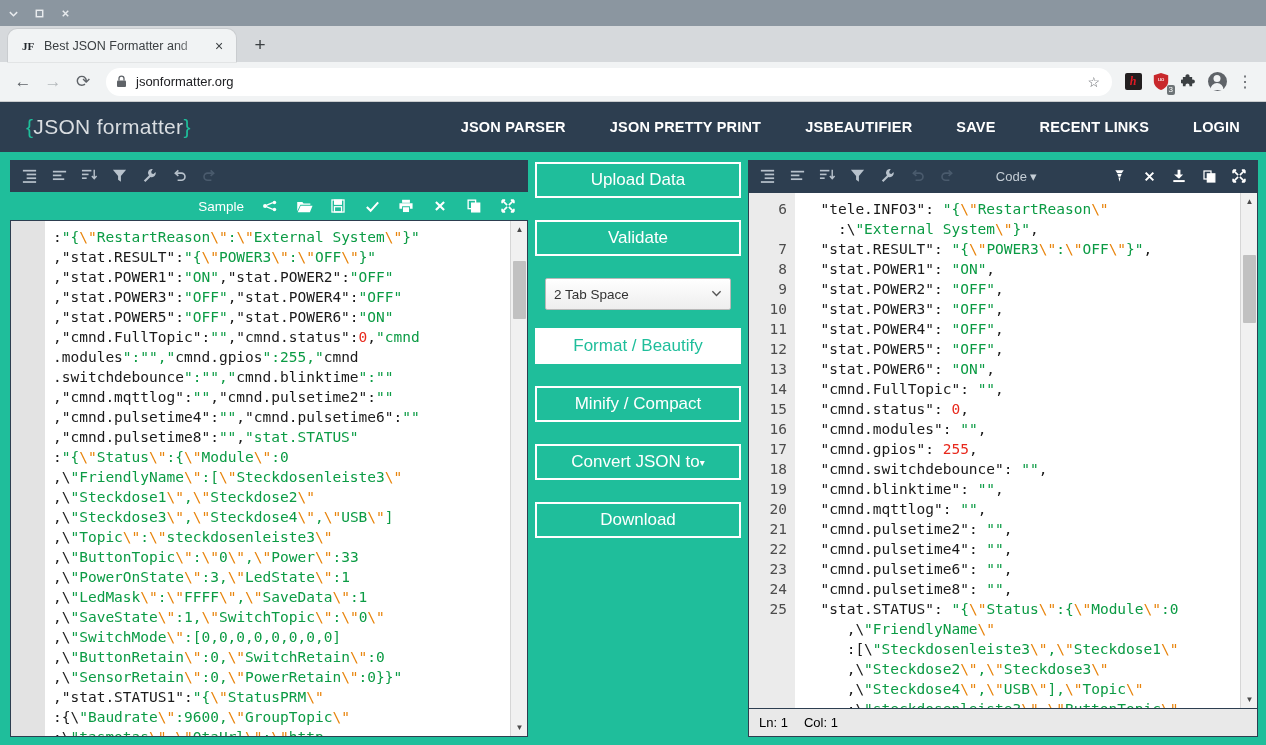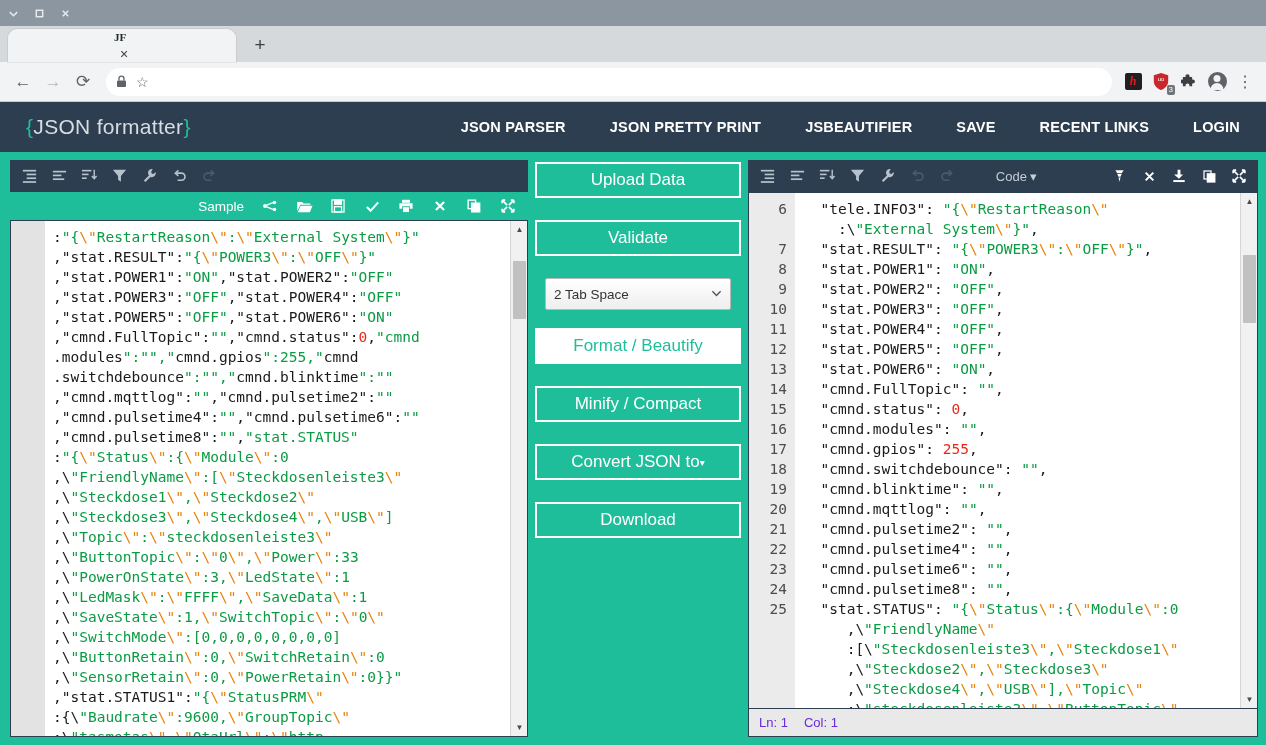--- a/index.html
+++ b/index.html
@@ -30,21 +30,21 @@
 
   .tabstrip {
     height: 36px; background: #d6d9dc;
     display: flex; align-items: flex-end; padding-left: 8px;
     position: relative;
   }
   .tab {
     height: 33px; width: 228px; background: #f1f3f4;
     border-radius: 9px 9px 0 0;
     display: flex; align-items: center; padding: 0 8px 0 12px;
-    position: relative; box-shadow: 0 0 0 1px rgba(0,0,0,.06); flex-direction: column;
+    position: relative; box-shadow: 0 0 0 1px rgba(0,0,0,.06);
   }
   .tab-favicon {
     width: 16px; height: 16px; margin-right: 8px;
     font-size: 11px; font-weight: bold; color: #22272b;
     font-family: "Liberation Serif", serif;
     display: flex; align-items: center; justify-content: center;
     flex: 0 0 auto;
   }
   .tab-title {
     flex: 1; font-size: 12.5px; color: #3c4043;
@@ -233,21 +233,21 @@
     display: flex; align-items: center; padding: 0 8px;
   }
   .mselect .caret { margin-left: auto; color: #555; font-size: 11px; }
   .caret-sm { font-size: 10px; }
 
   
   .statusbar {
     height: 28px; background: #e9e9e9; border: 1px solid #2d3e50;
     border-top: none;
     display: flex; align-items: center; padding: 0 10px; gap: 16px;
-    color: #6d28d9; font-size: 13px;
+    color: #000000; font-size: 13px;
   }
   .bottom-strip { height: 25px; background: #1fbe9b; }
 </style>
 </head>
 <body>
 
 <div class="titlebar">
   <div class="win-controls">
     <div class="win-btn">
       <svg width="11" height="11" viewBox="0 0 12 12">
@@ -280,20 +280,21 @@
   <div class="nav-btn">←</div>
   <div class="nav-btn disabled">→</div>
   <div class="nav-btn">⟳</div>
   <div class="urlbox">
     <span class="lock">
       <svg width="11" height="13" viewBox="0 0 11 13">
           <rect x="1" y="5.5" width="9" height="6.5" rx="1" fill="currentColor"></rect>
           <path d="M3 5.5 V3.6 a2.5 2.5 0 0 1 5 0 V5.5" stroke="currentColor" stroke-width="1.3" fill="none"></path>
         </svg>
     </span>
+    <span class="url">jsonformatter.org</span>
     <span class="star">☆</span>
   </div>
   <div class="ext-icons">
     <div class="ext">
       <span class="ext-h">h</span>
     </div>
     <div class="ext">
       <svg width="18" height="19" viewBox="0 0 18 19">
           <path d="M9 1 L16.2 3.2 V9 C16.2 13.6 12.8 16.8 9 18 C5.2 16.8 1.8 13.6 1.8 9 V3.2 Z" fill="#c8282c"></path>
           <text x="9" y="9" font-size="6" fill="#fff" text-anchor="middle" font-family="sans-serif">uo</text>

